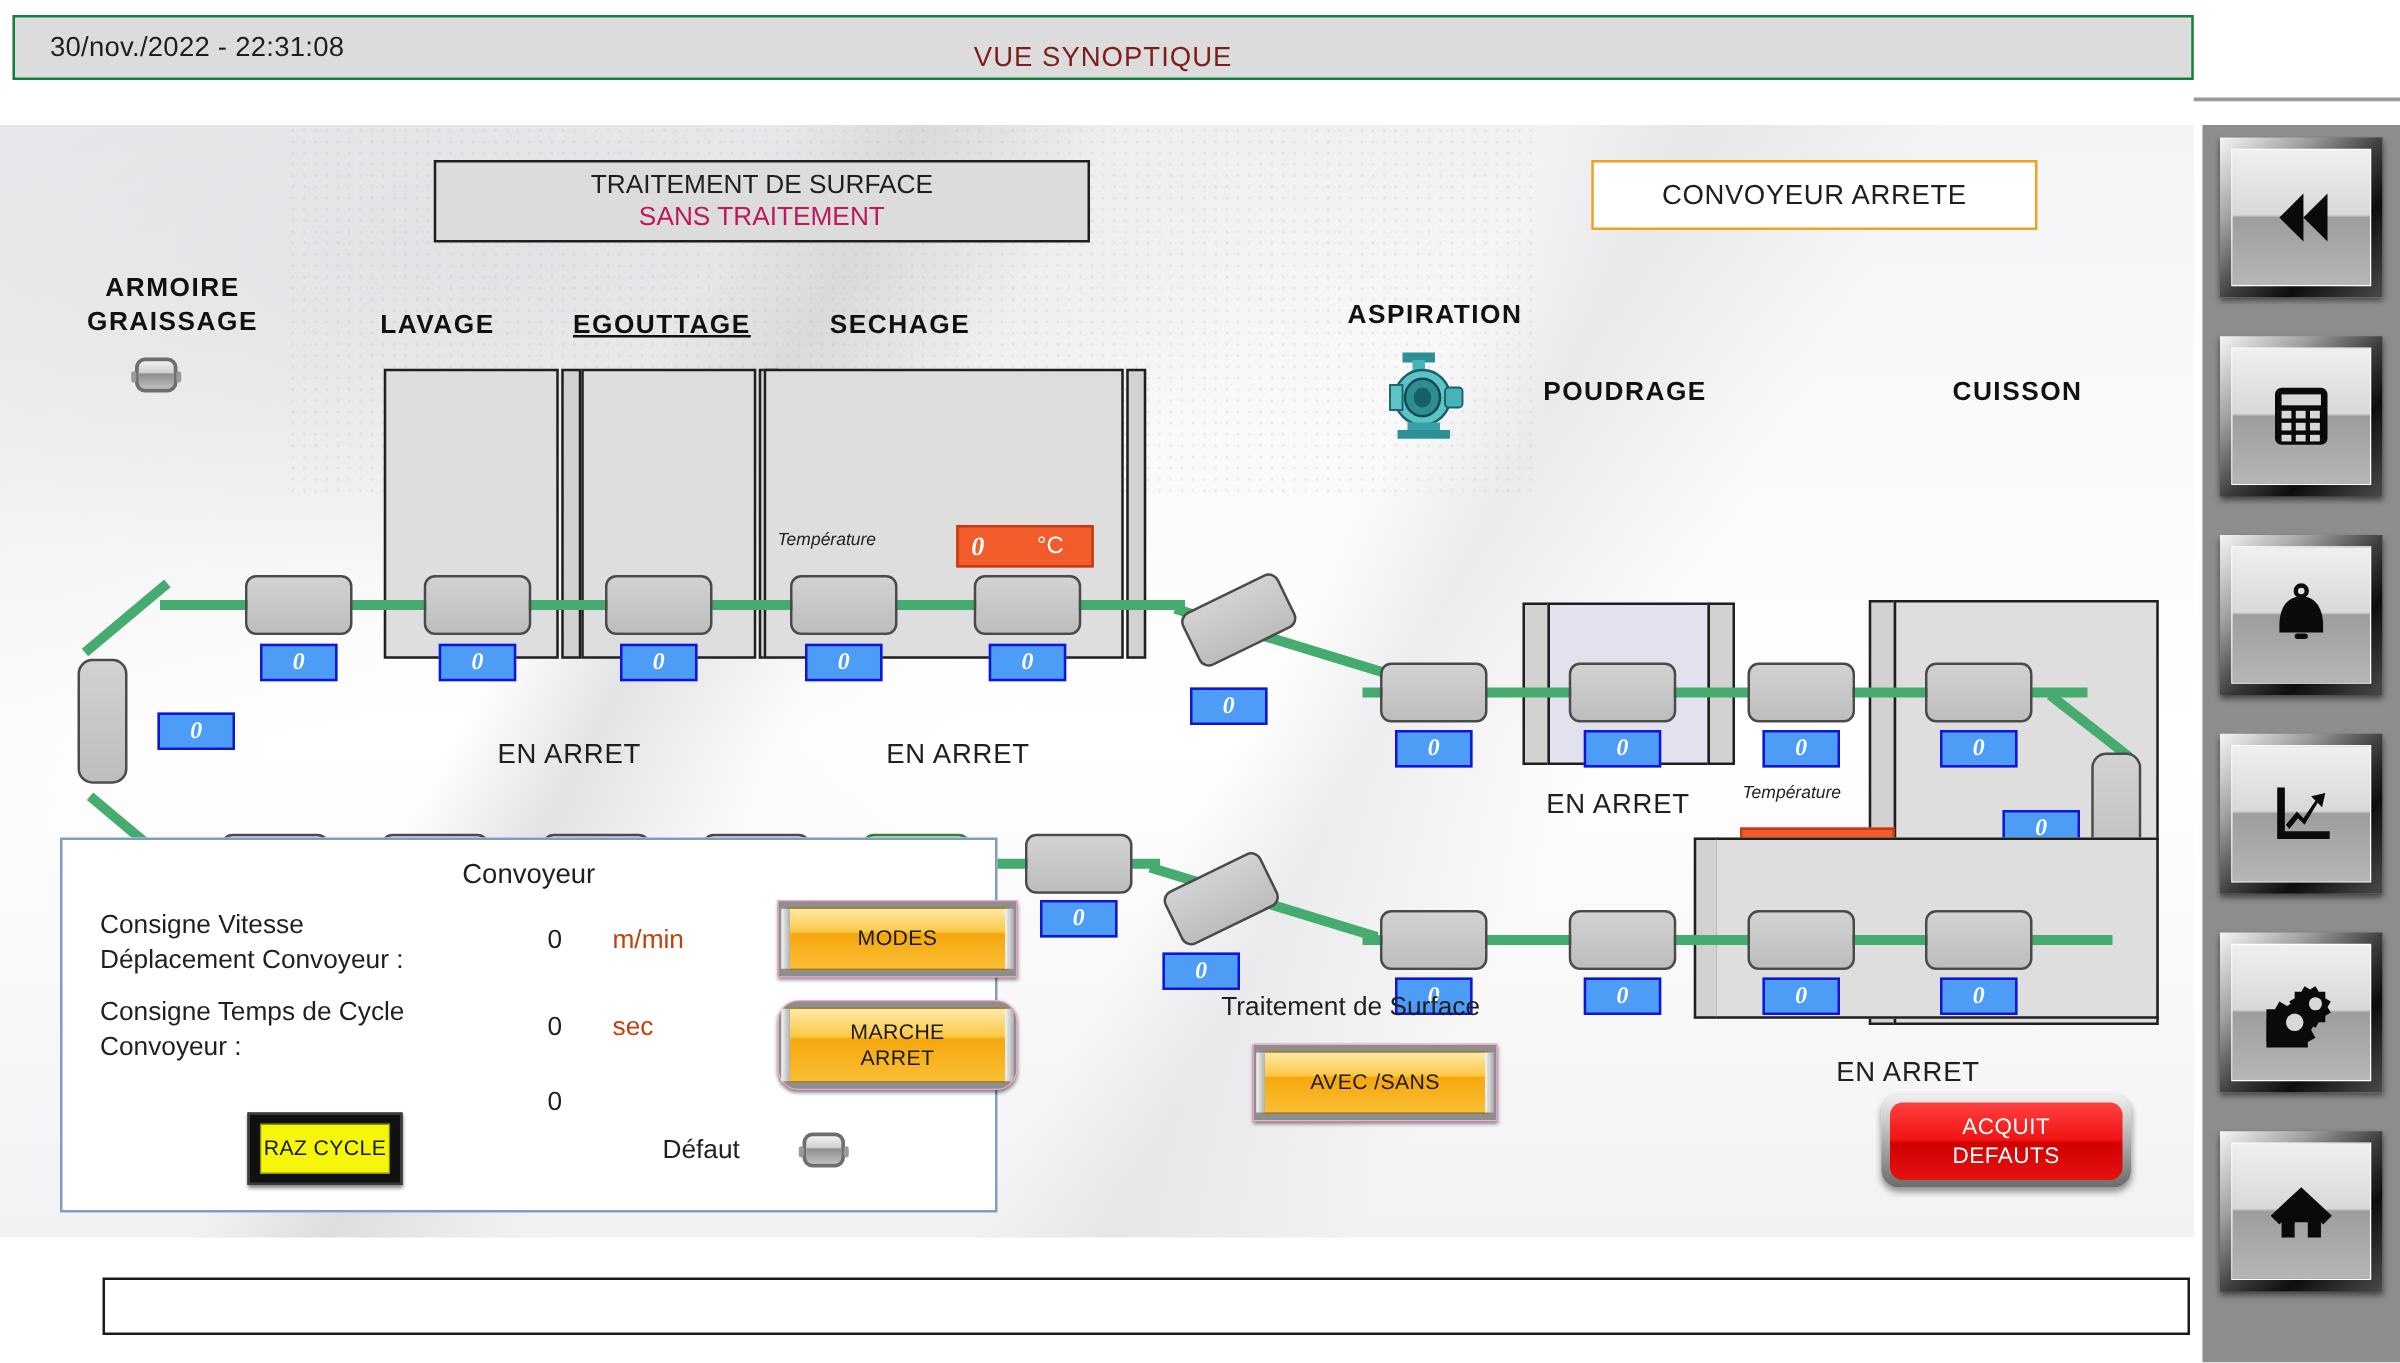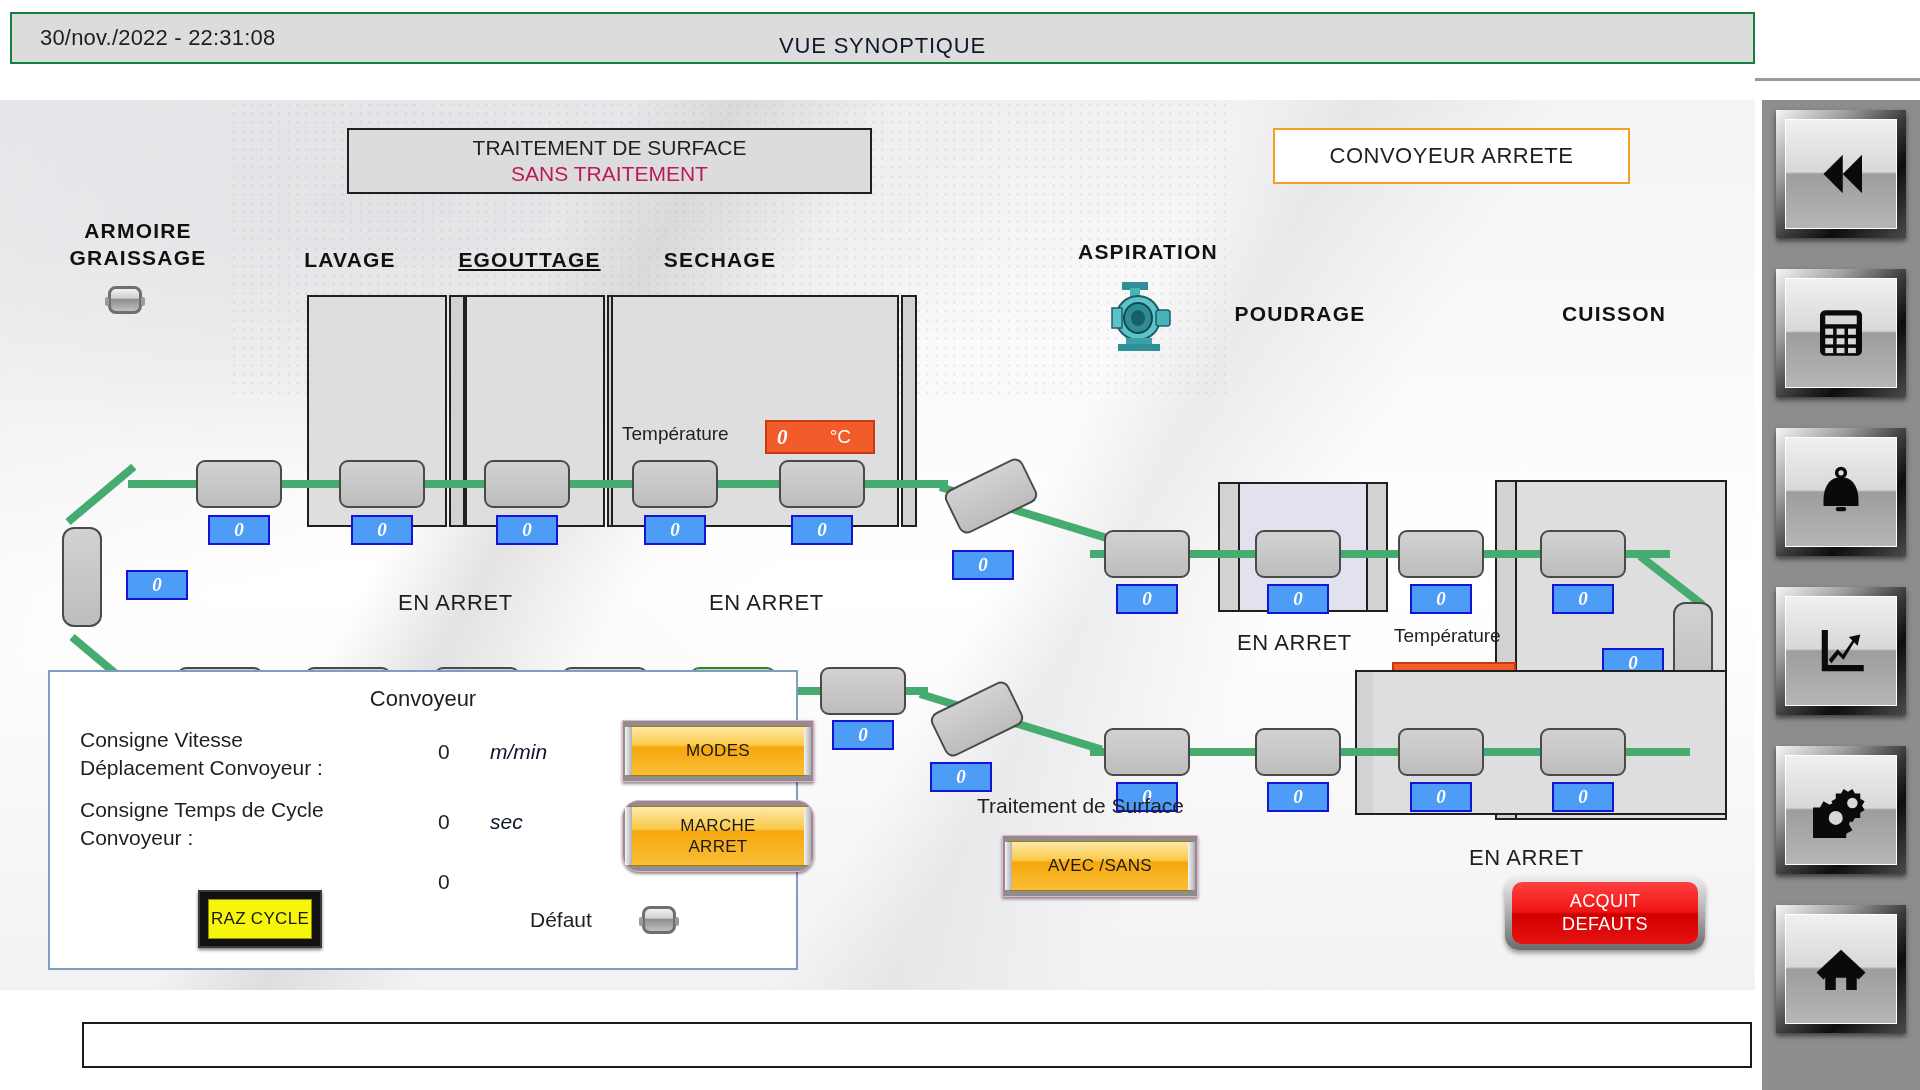--- a/index.html
+++ b/index.html
@@ -15,21 +15,21 @@
     position:absolute; left:10px; top:12px; width:1745px; height:52px;
     background:#dcdcdc; border:2px solid #15803d;
     display:flex; align-items:center;
   }
   #header .date {
     position:absolute; left:28px; font-size:22px; color:#1e1e1e;
     letter-spacing:.2px;
   }
   #header .title {
     position:absolute; left:0; width:100%; text-align:center;
-    font-size:22px; color:#0f172a; letter-spacing:.8px;margin-top:16px;
+    font-size:22px; color:#7f1d1d; letter-spacing:.8px;margin-top:16px;
   }
   #header-underline {
     position:absolute; left:1755px; top:78px; width:165px; height:3px;
     background:#9a9a9a;
   }
 
   
   #canvas {
     position:absolute; left:0; top:100px; width:1755px; height:890px;
     background:
@@ -106,21 +106,21 @@
   
   .temp-box {
     position:absolute; height:34px; background:#f25c2b; border:2px solid #c63a10;
     display:flex; align-items:center;
   }
   .temp-box .v {
     color:#ffffff; font-style:italic; font-weight:bold; font-size:21px;
     margin-left:10px; font-family:"Liberation Serif", serif;
   }
   .temp-box .u { color:#ffffff; font-size:19px; margin-left:auto; margin-right:22px; }
-  .temp-cap { position:absolute; font-size:19px; color:#1f1f1f; }
+  .temp-cap { position:absolute; font-size:14px; color:#1f1f1f;font-style:italic; }
 
   .en-arret { position:absolute; font-size:22px; color:#1f1f1f; letter-spacing:.6px; }
 
   
   .lamp {
     position:absolute; width:34px; height:28px; border-radius:8px;
     background:linear-gradient(to bottom,#f2f2f2 0%,#cfcfcf 42%,#8d8d8d 46%,#bfbfbf 100%);
     border:3px solid #6e6e6e;
   }
   .lamp::before,.lamp::after{
@@ -133,21 +133,21 @@
   #conv-panel {
     position:absolute; left:48px; top:570px; width:750px; height:300px;
     background:#ffffff; border:2px solid #7f9dc0;
   }
   #conv-panel .cap {
     position:absolute; top:14px; width:100%; text-align:center;
     font-size:22px; color:#1f1f1f;
   }
   .cp-row { position:absolute; font-size:21px; color:#1f1f1f; line-height:1.32; }
   .cp-val { position:absolute; font-size:21px; color:#1f1f1f; }
-  .cp-unit { position:absolute; font-size:21px; color:#0f172a;font-style:italic; }
+  .cp-unit { position:absolute; font-size:21px; color:#c2410c; }
 
   
   .btn-orange {
     position:absolute;
     background:linear-gradient(to bottom,#7c7c7c,#didi);
     background:#8e8e8e;
     border:1px solid #f9a8d4;
     padding:5px 6px;
     box-shadow:0 2px 3px rgba(0,0,0,.45);
   }

